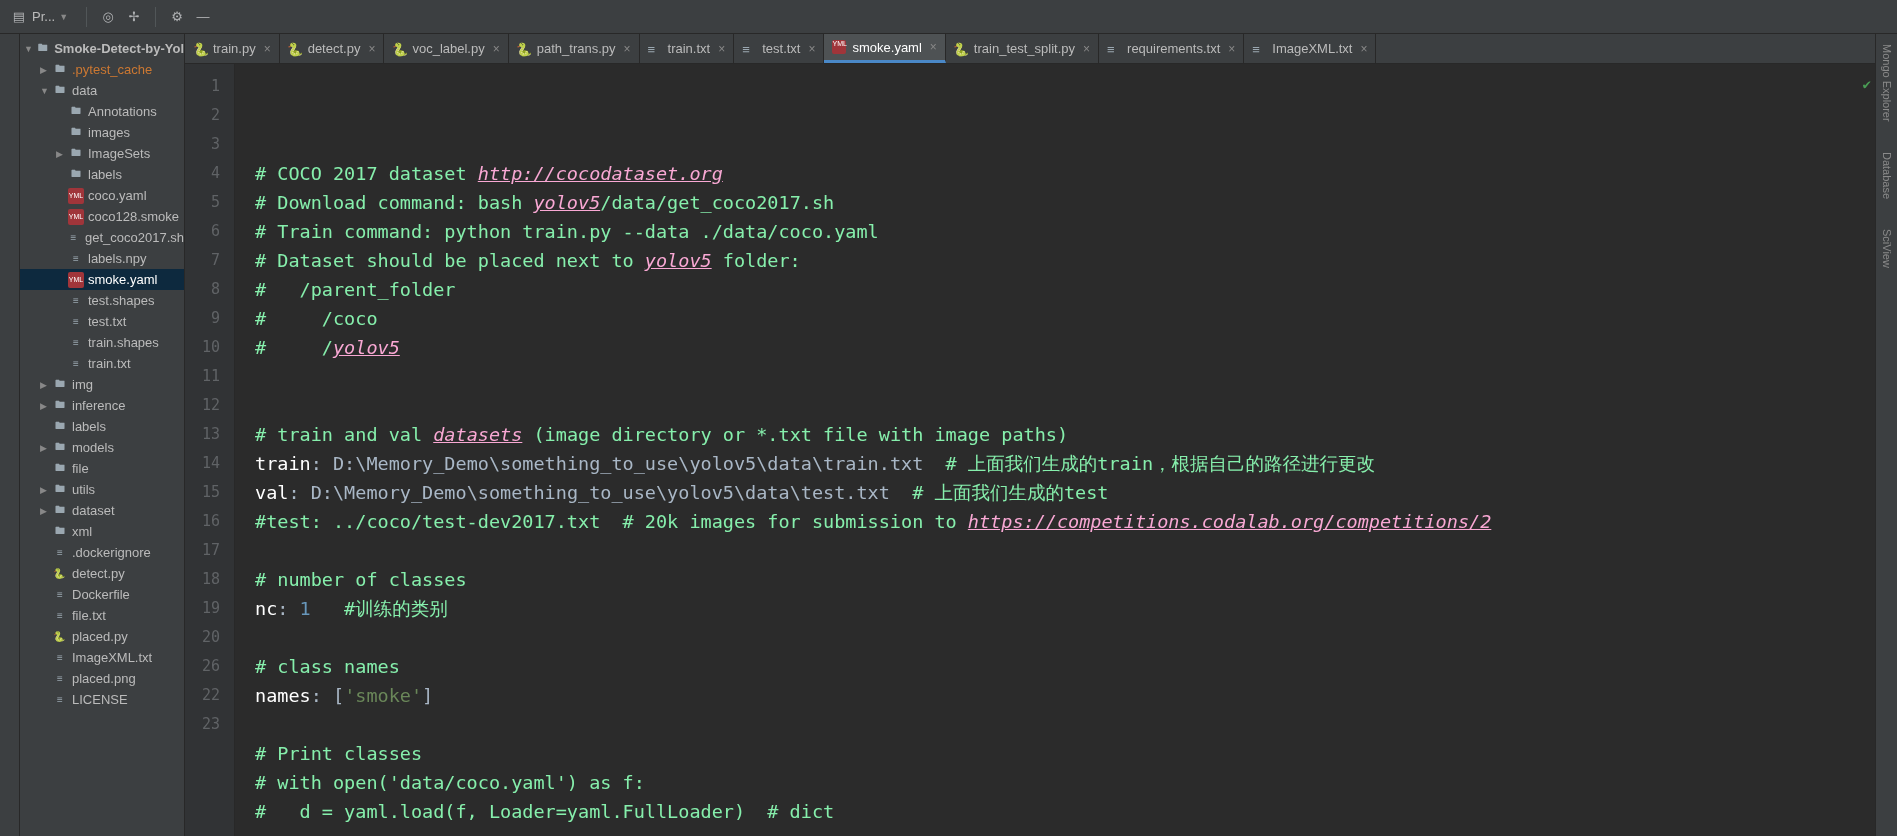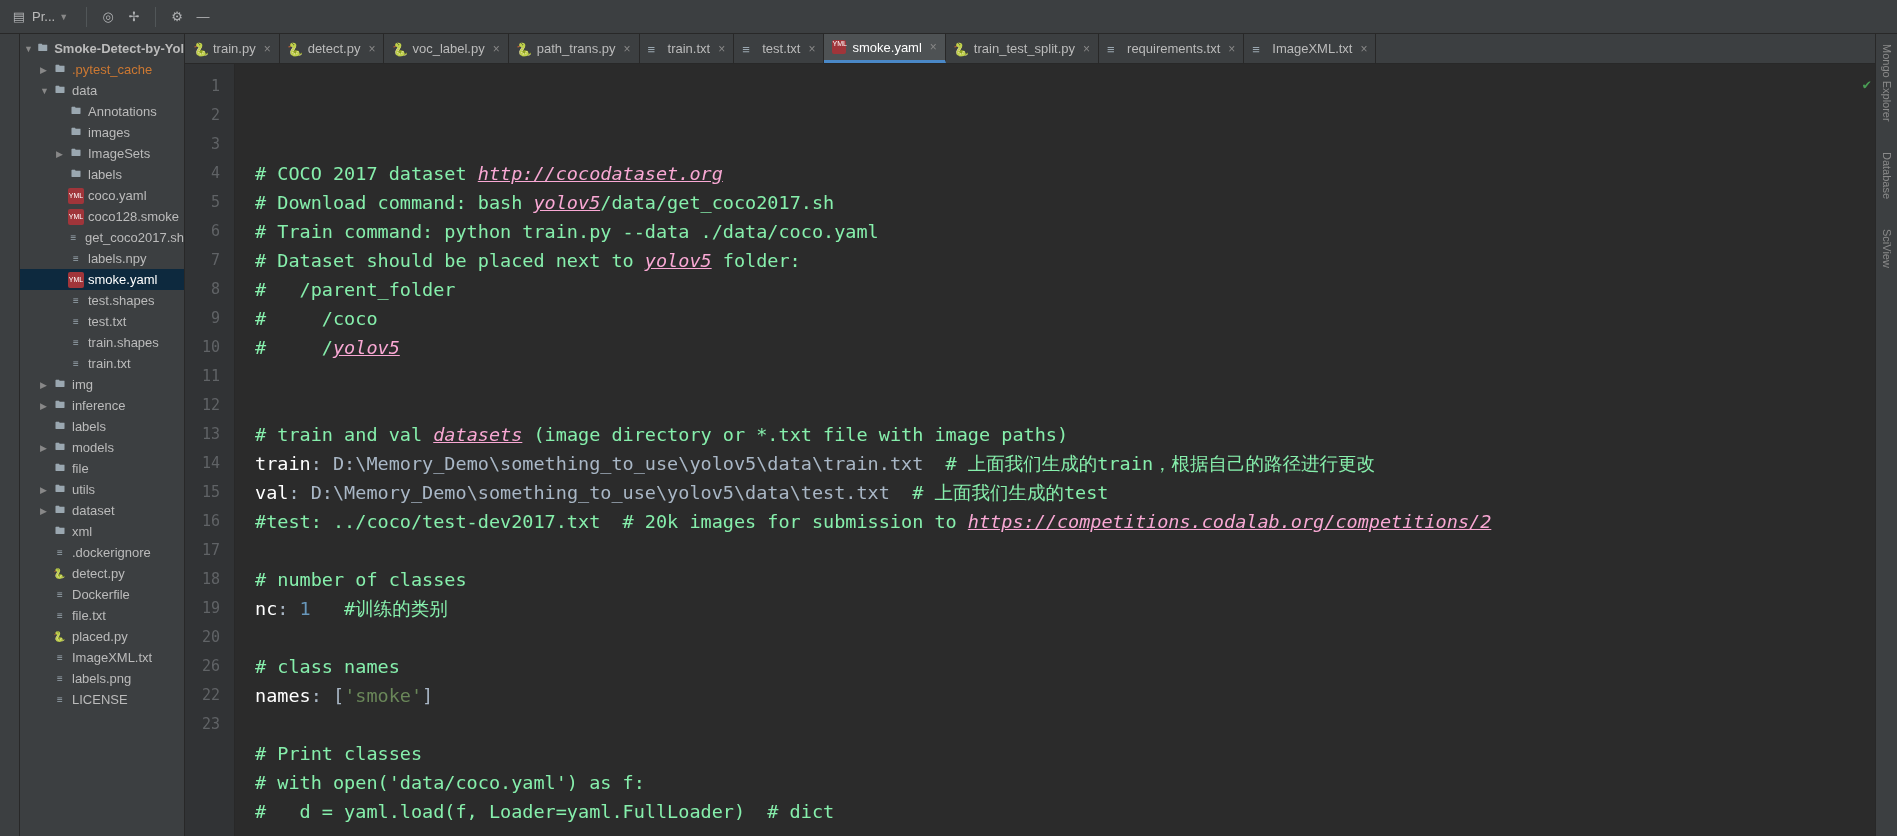--- a/index.html
+++ b/index.html
@@ -364,21 +364,21 @@
         <div class="tree-row">
           <span class="spacer" style="width: 16px;"></span>
           <span class="arrow"></span>
           <span class="ficon txt">≡</span>
           <span class="label">ImageXML.txt</span>
         </div>
         <div class="tree-row">
           <span class="spacer" style="width: 16px;"></span>
           <span class="arrow"></span>
           <span class="ficon png">≡</span>
-          <span class="label">labels.png</span>
+          <span class="label">placed.png</span>
         </div>
         <div class="tree-row">
           <span class="spacer" style="width: 16px;"></span>
           <span class="arrow"></span>
           <span class="ficon txt">≡</span>
           <span class="label">LICENSE</span>
         </div>
       </div>
   </div>
 

